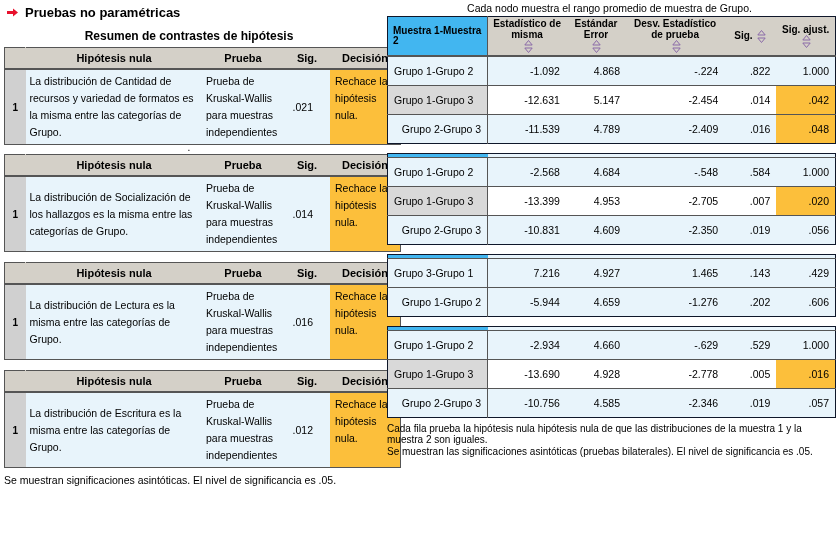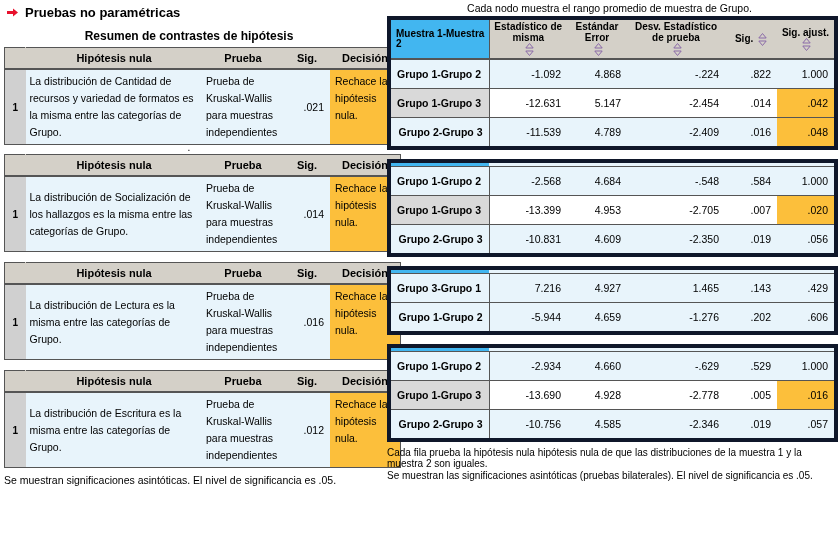--- a/index.html
+++ b/index.html
@@ -46,55 +46,55 @@
   }
   .ltable td.cell{
     background:#e8f4fb;
     vertical-align:top;
     padding:3px 4px;
     font-size:10.5px;
     line-height:17px;
   }
   .ltable td.c-hyp{width:172px;vertical-align:middle;}
   .ltable td.c-test{width:78px;}
-  .ltable td.c-sig{width:42px;text-align:right;vertical-align:middle;padding-right:6px;}
+  .ltable td.c-sig{width:42px;text-align:right;vertical-align:middle;padding-right:17px;}
   .ltable td.c-dec{width:66px;background:#fcbf3b;vertical-align:top;padding:3px 5px;}
 
   .dot-sep{text-align:center;height:9px;font-size:10px;line-height:6px;color:#000;width:378px;}
   .gap{height:10px;}
 
   .lfoot{
     font-size:10.5px;margin:6px 0 0 4px;width:378px;line-height:12px;
   }
 
   
   .right-col{position:absolute;left:385px;top:0;width:453px;height:545px;}
   .rcaption{text-align:center;font-size:10.5px;margin:2px 0 2px 0;width:449px;}
 
   .rtable{
     width:449px;margin:0 0 0 2px;border-collapse:collapse;table-layout:fixed;
-    border:4px solid #0f172a;background:#d946ef;
+    border:1px solid #0f172a;background:#d946ef;
   }
   .rtable tr.hdr th{
     background:#42b6f0;color:#000;font-weight:bold;font-size:10px;
     border-bottom:2px solid #555;
     padding:2px 3px;height:26px;vertical-align:middle;
     text-align:center;
   }
   .rtable tr.hdr th.first{background:#42b6f0;text-align:left;padding-left:5px;border-right:1px solid #555;}
   .rtable tr.hdr th.plain{background:#d4d0c8;}
   .rtable th .lbl{display:inline-block;vertical-align:middle;line-height:10.5px;}
   .sort-icon{display:inline-block;width:9px;height:13px;vertical-align:middle;margin-left:2px;}
 
   .rtable td{
     font-size:10.5px;padding:3px 6px;height:22px;vertical-align:middle;
     border-bottom:1px solid #555;
   }
   .rtable td.lbl-cell{
-    background:#d9d9d9;font-weight:bold;text-align:left;border-right:1px solid #555;
+    background:#d9d9d9;font-weight:normal;text-align:left;border-right:1px solid #555;
     font-size:10.5px;
   }
   .rtable tr.band td{background:#e8f4fb;}
   .rtable tr.plain td{background:#ffffff;}
   .rtable tr.plain td.lbl-cell{background:#d9d9d9;}
   .rtable td.num{text-align:right;}
   .rtable td.hl{background:#fcbf3b !important;}
   .rtable tr:last-child td{border-bottom:none;text-align:right;}
 
   .col-a{width:100px;}

